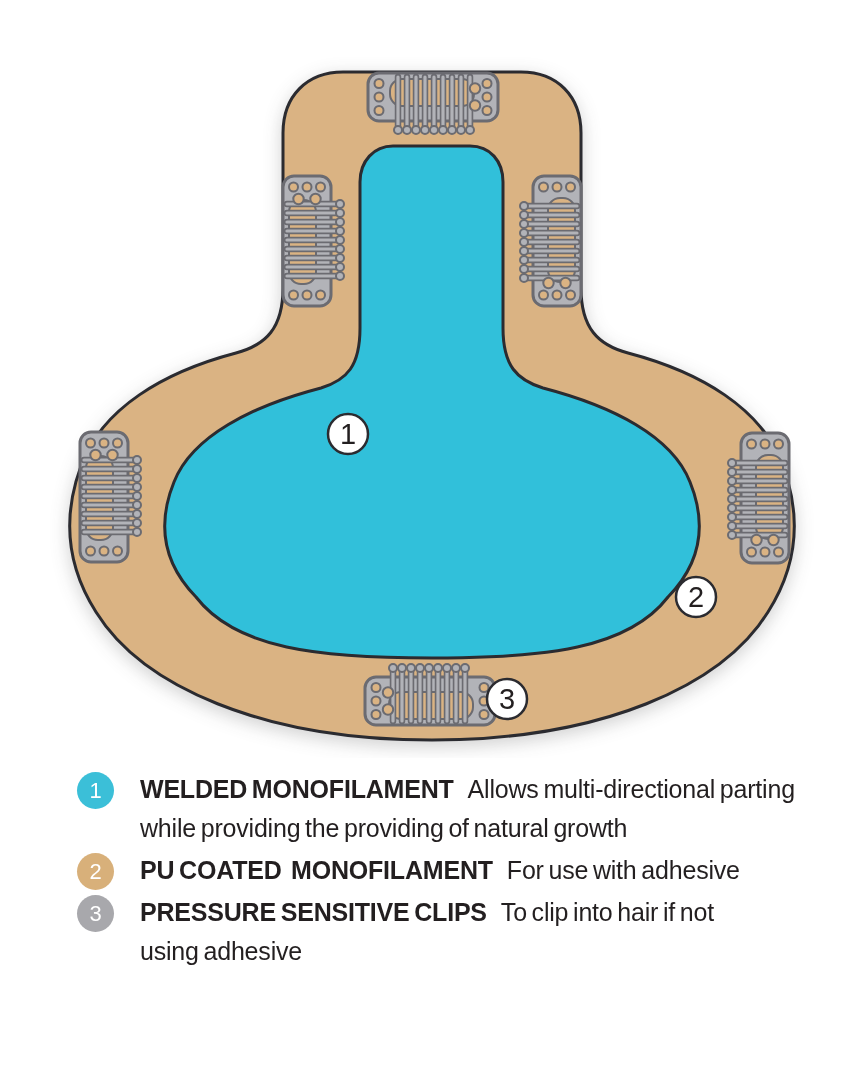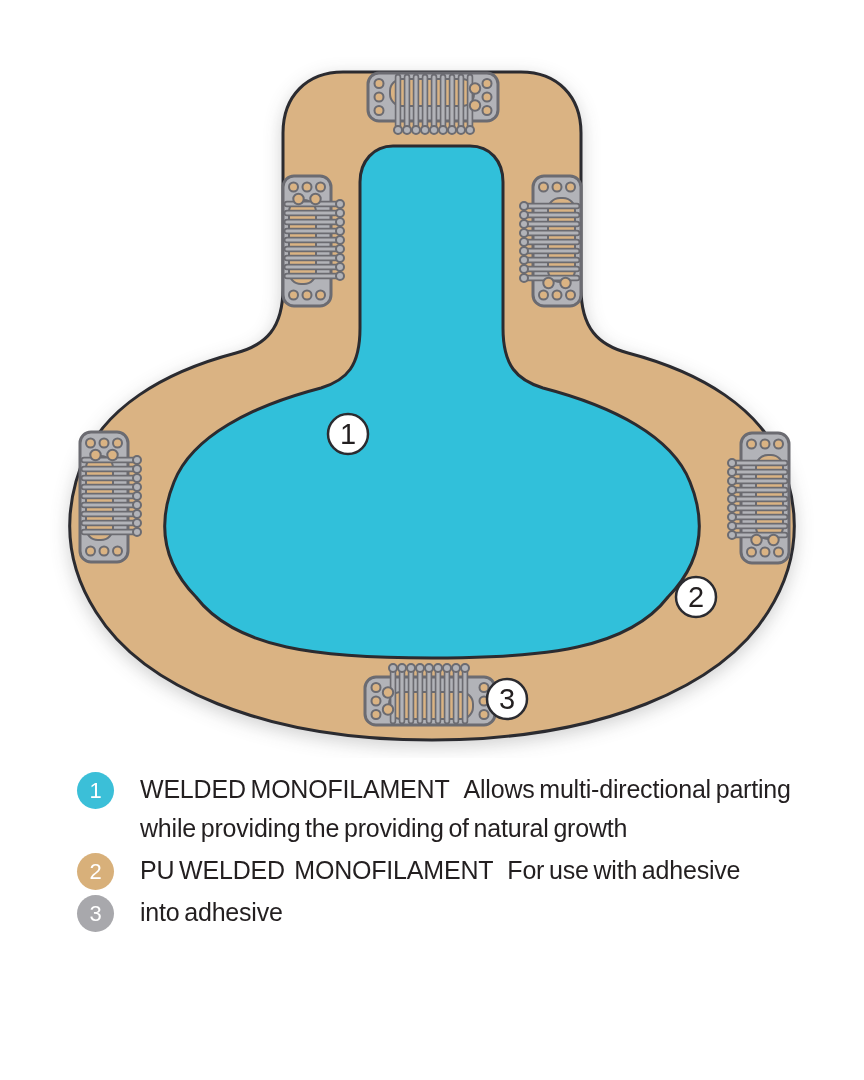--- a/index.html
+++ b/index.html
@@ -57,21 +57,21 @@
   .badge-2 { background: var(--badge-tan); }
   .badge-3 { background: var(--badge-gray); }
   .legend-text {
     margin-left: 26px;
     font-size: 25px;
     line-height: 39px;
     color: var(--text);
     word-spacing: -2px;
     letter-spacing: -0.2px;
   }
-  .term { font-weight: normal; white-space: pre-wrap; text-align: center; }
+  .term { font-weight: bold; white-space: pre-wrap; text-align: center; }
   .desc { margin-left: 14px; }
 </style>
 </head>
 <body>
 
 <div class="canvas">
 
   <svg class="diagram" width="864" height="758" viewBox="0 0 864 758">
     <defs>
       <g id="clip-proto">
@@ -163,27 +163,28 @@
         <div><span class="term">WELDED MONOFILAMENT</span><span class="desc">Allows multi-directional parting</span></div>
         <div>while providing the providing of natural growth</div>
       </div>
     </div>
 
     <div class="legend-item">
       <div class="legend-badge badge-2">
         <span>2</span>
       </div>
       <div class="legend-text">
-        <div><span class="term">PU WELDED  MONOFILAMENT</span><span class="desc">For use with adhesive</span></div>
+        <div><span class="term">PU COATED  MONOFILAMENT</span><span class="desc">For use with adhesive</span></div>
       </div>
     </div>
 
     <div class="legend-item">
       <div class="legend-badge badge-3">
         <span>3</span>
       </div>
       <div class="legend-text">
-        <div>into adhesive</div>
+        <div><span class="term">PRESSURE SENSITIVE CLIPS</span><span class="desc">To clip into hair if not</span></div>
+        <div>using adhesive</div>
       </div>
     </div>
 
   </div>
 </div>
 
 </body></html>

